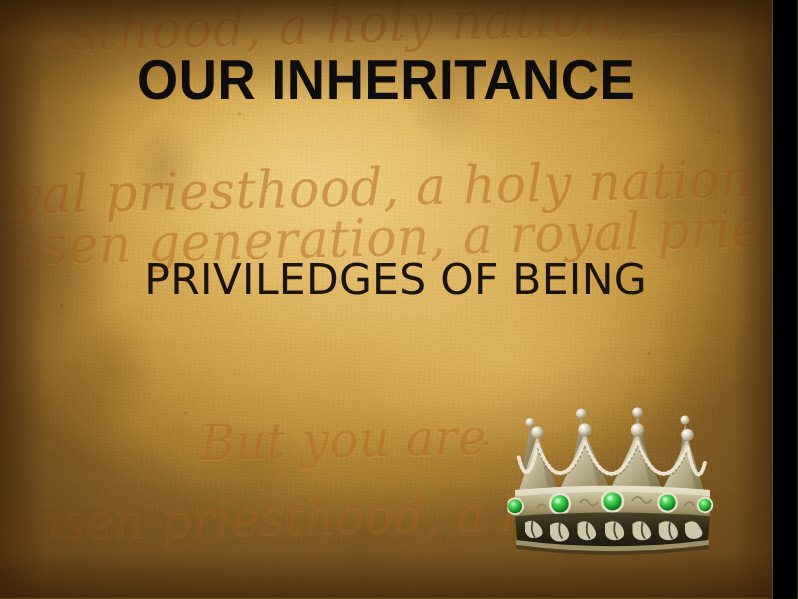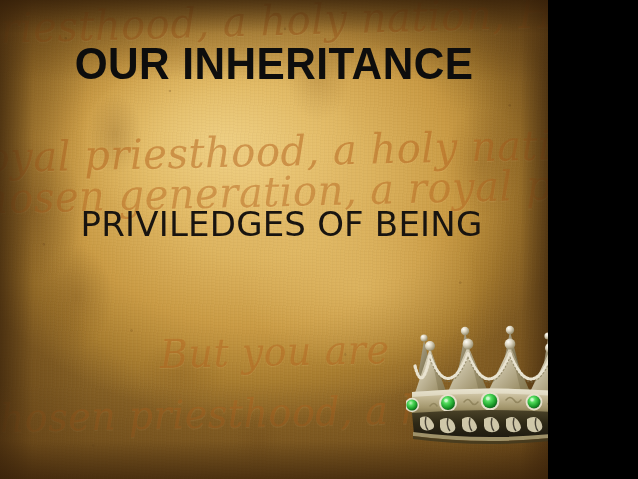--- a/index.html
+++ b/index.html
@@ -1,20 +1,20 @@
 <!DOCTYPE html>
 <html><head>
 <meta charset="utf-8">
 <style>
   html,body{margin:0;padding:0;background:#000;}
   body{font-family:"Liberation Sans",sans-serif;}
 
   #slide{
     position:relative;
-    width:548px;height:479px;
+    width:618px;height:479px;
     overflow:hidden;
     background:#d8ae55;
   }
 
   
   .bg-base{
     position:absolute;inset:0;
     background:
       radial-gradient(ellipse 58% 52% at 47% 36%, #e7c173 0%, #ddb45f 34%, #c99a43 62%, #a87c2e 84%, #8c6526 100%);
   }

